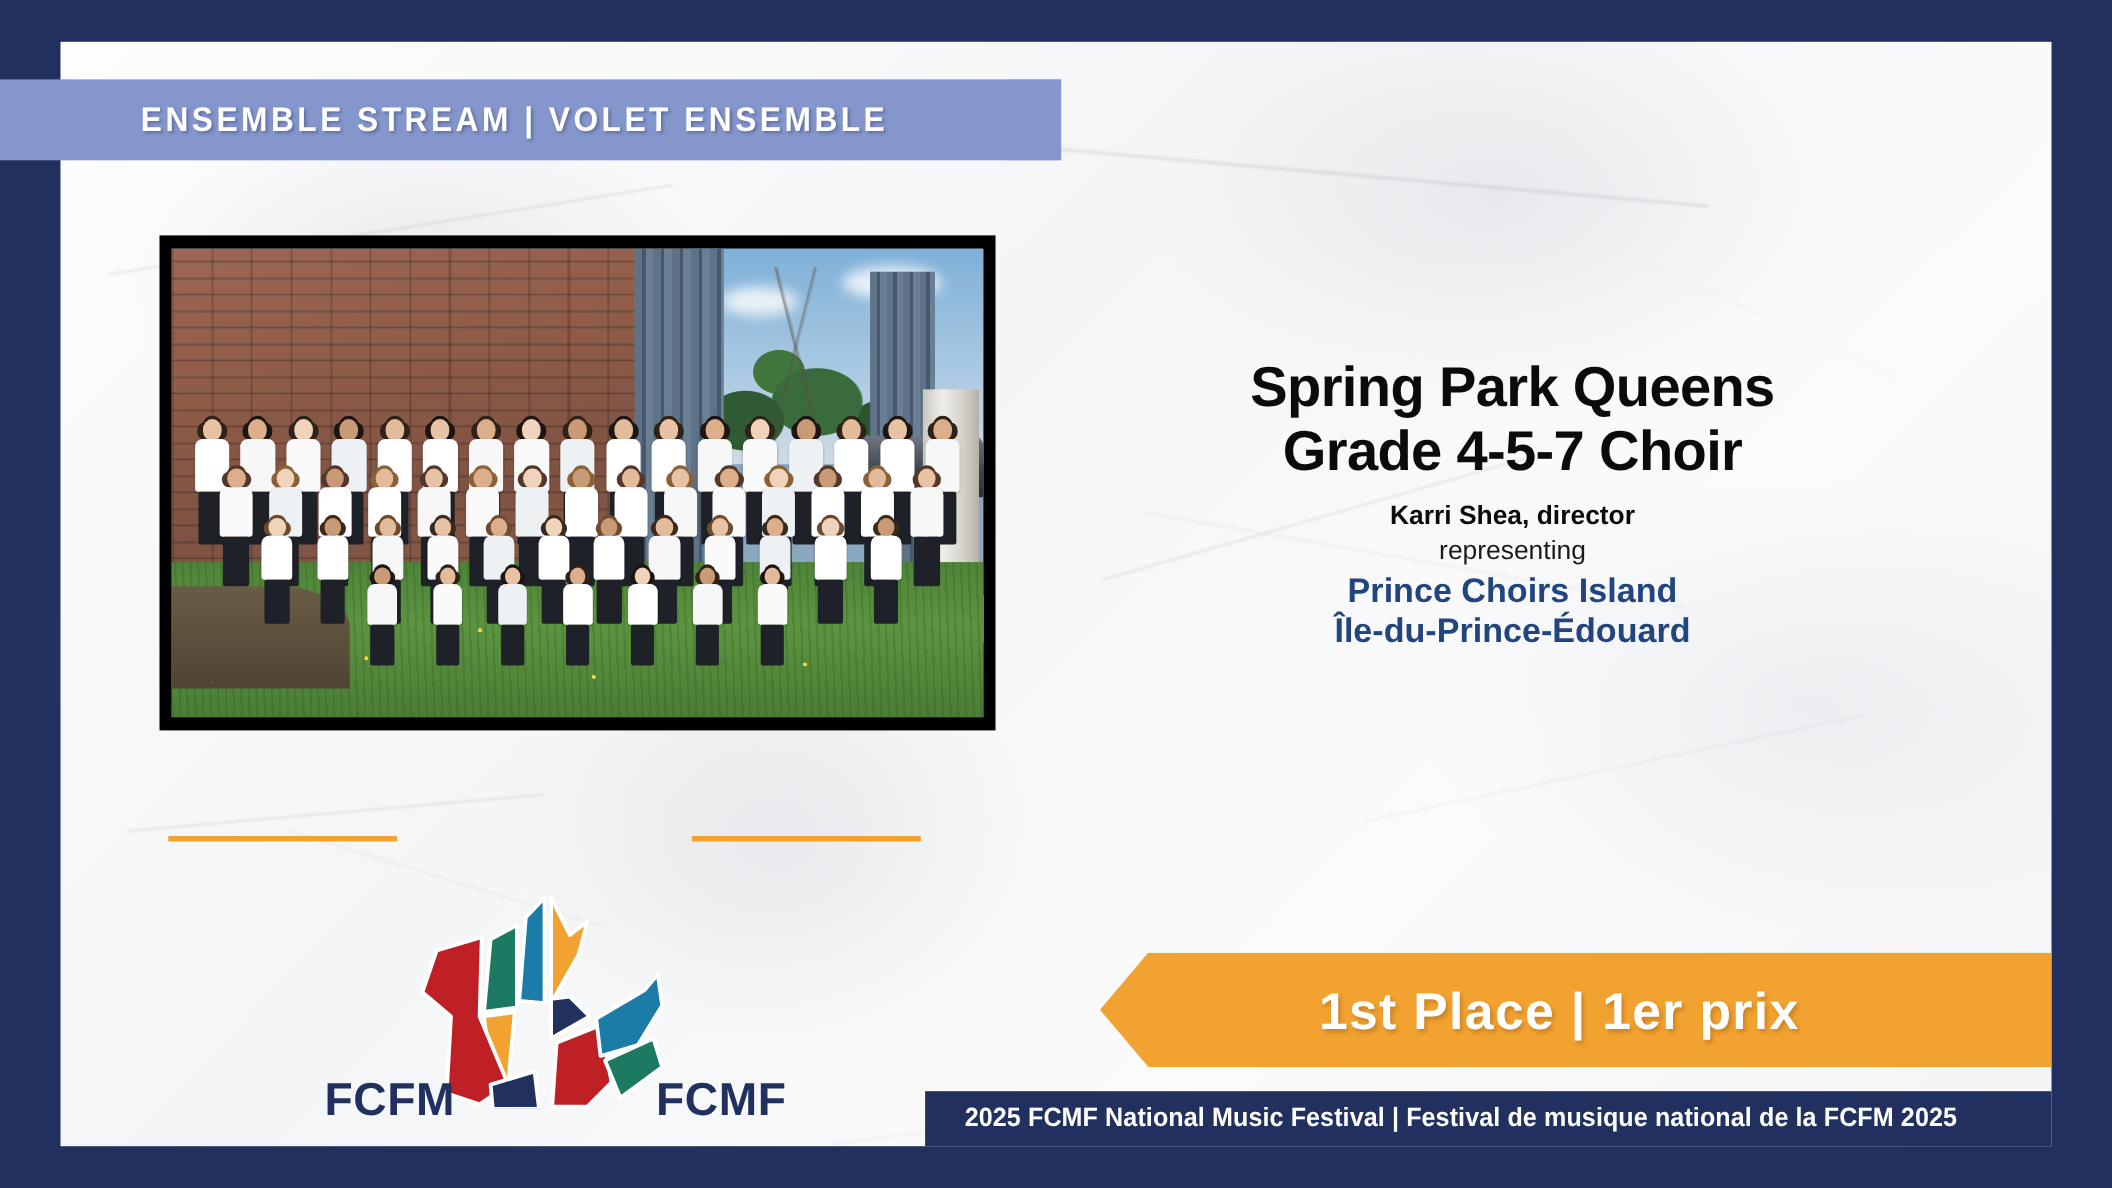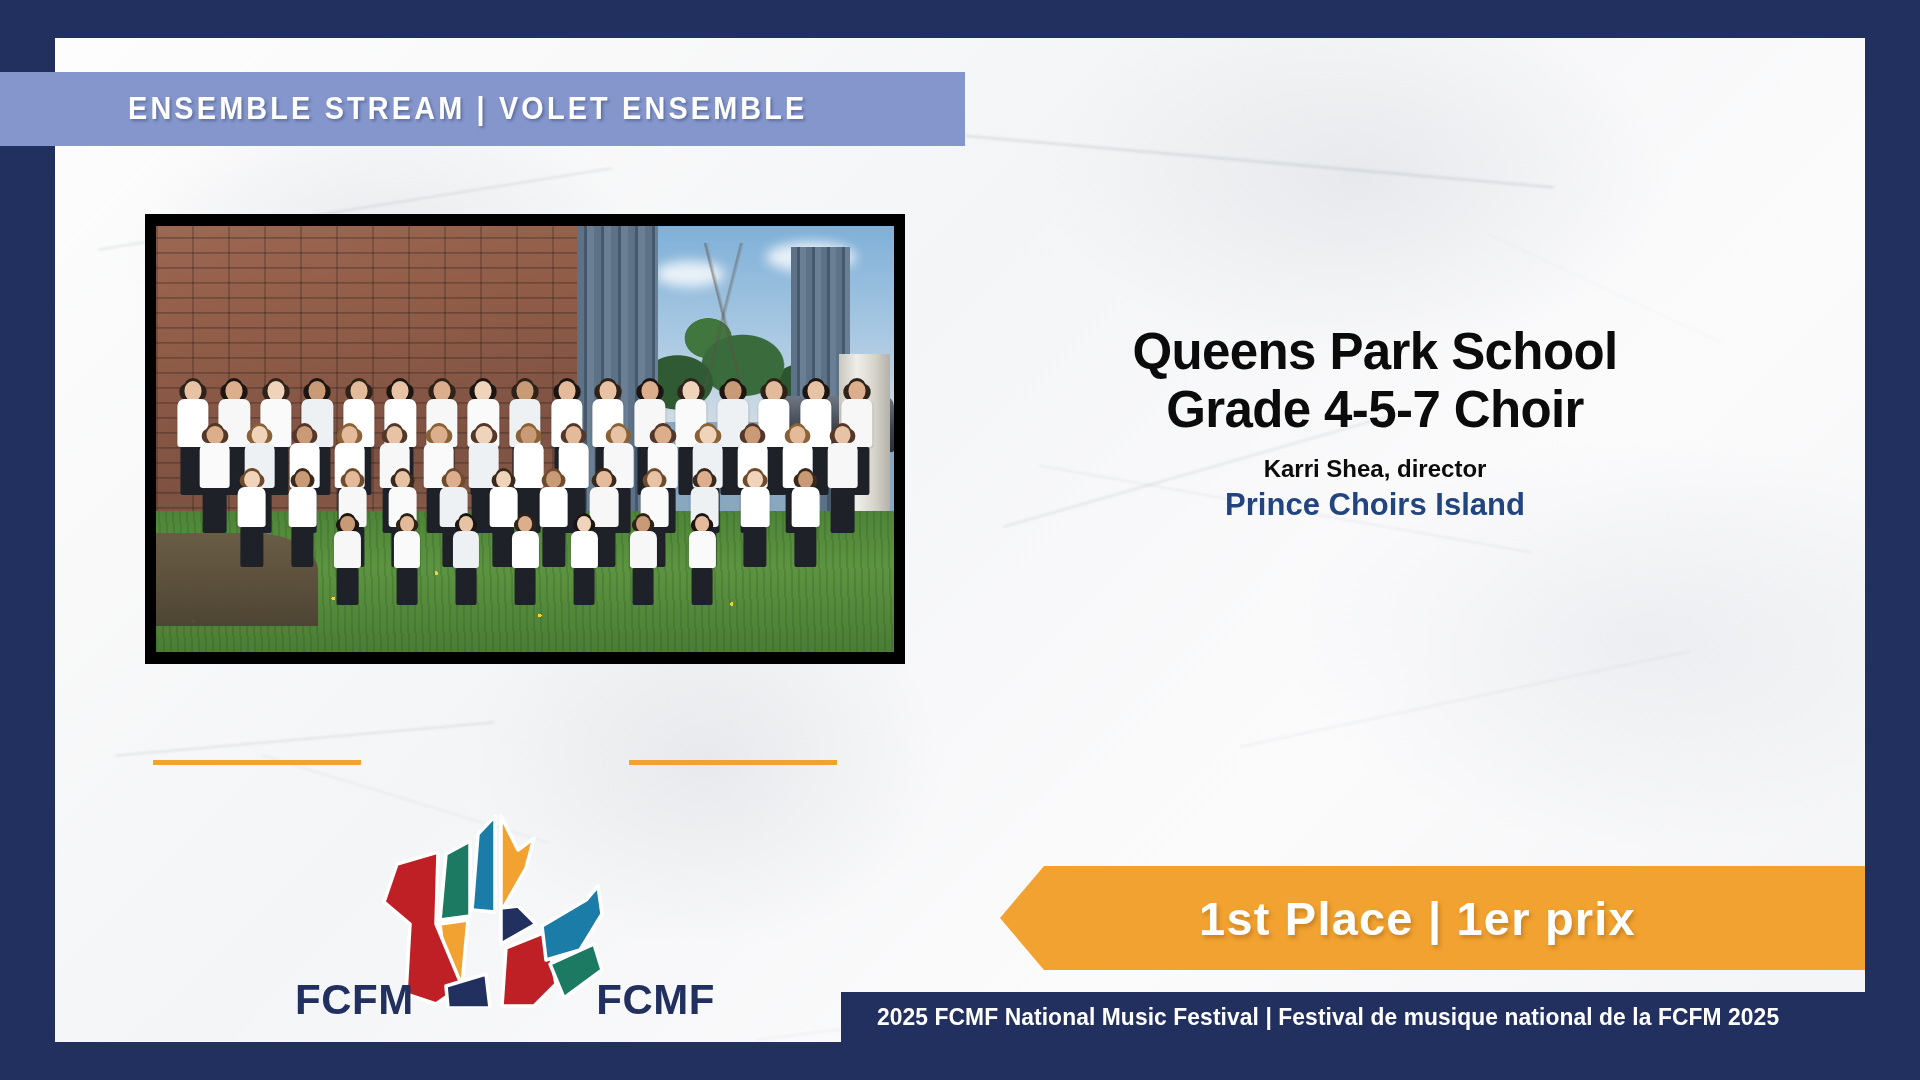--- a/index.html
+++ b/index.html
@@ -478,25 +478,27 @@
               <div class="head" style="top: 0px; width: 14.62px; height: 16.3744px; background: rgb(227, 187, 155); box-shadow: rgb(29, 21, 18) 0px -2px 0px 1px, rgb(29, 21, 18) -6.1404px 1px 0px -2px, rgb(29, 21, 18) 6.1404px 1px 0px -2px;"></div>
               <div class="body" style="top: 15.351px; width: 26.9008px; height: 36.8px; background: rgb(250, 250, 250); box-shadow: rgba(0, 0, 0, 0.18) 0px 1px 2px;"></div>
               <div class="body" style="top: 52.151px; width: 21.6376px; height: 36.8px; background: rgb(30, 33, 40); border-radius: 2px;"></div>
             </div>
           </div>
       </div>
     </div>
 
     <div id="detail">
       <div id="school-name">
-        <div>Queens Park School</div>
+        <div>Spring Park Queens</div>
         <div>Grade 4-5-7 Choir</div>
       </div>
       <div id="director">Karri Shea, director</div>
+      <div id="representing">representing</div>
       <div id="prov-en">Prince Choirs Island</div>
+      <div id="prov-fr">Île-du-Prince-Édouard</div>
     </div>
 
     <div id="logo-block">
       <svg id="logo-leaf" viewBox="0 0 290 200">
         <g stroke="#ffffff" stroke-width="3.5" stroke-linejoin="round">
           <polygon points="145,8 145,104 122,102 128,26" fill="#1B7CA8"></polygon>
           <polygon points="120,33 120,108 90,112 96,46" fill="#1C7A63"></polygon>
           <polygon points="90,116 118,112 112,176 94,150" fill="#F2A230"></polygon>
           <polygon points="47,56 88,44 86,116 112,178 86,196 56,186 60,116 34,94" fill="#BE2026"></polygon>
           <polygon points="96,178 136,166 140,200 98,200" fill="#22305F"></polygon>

